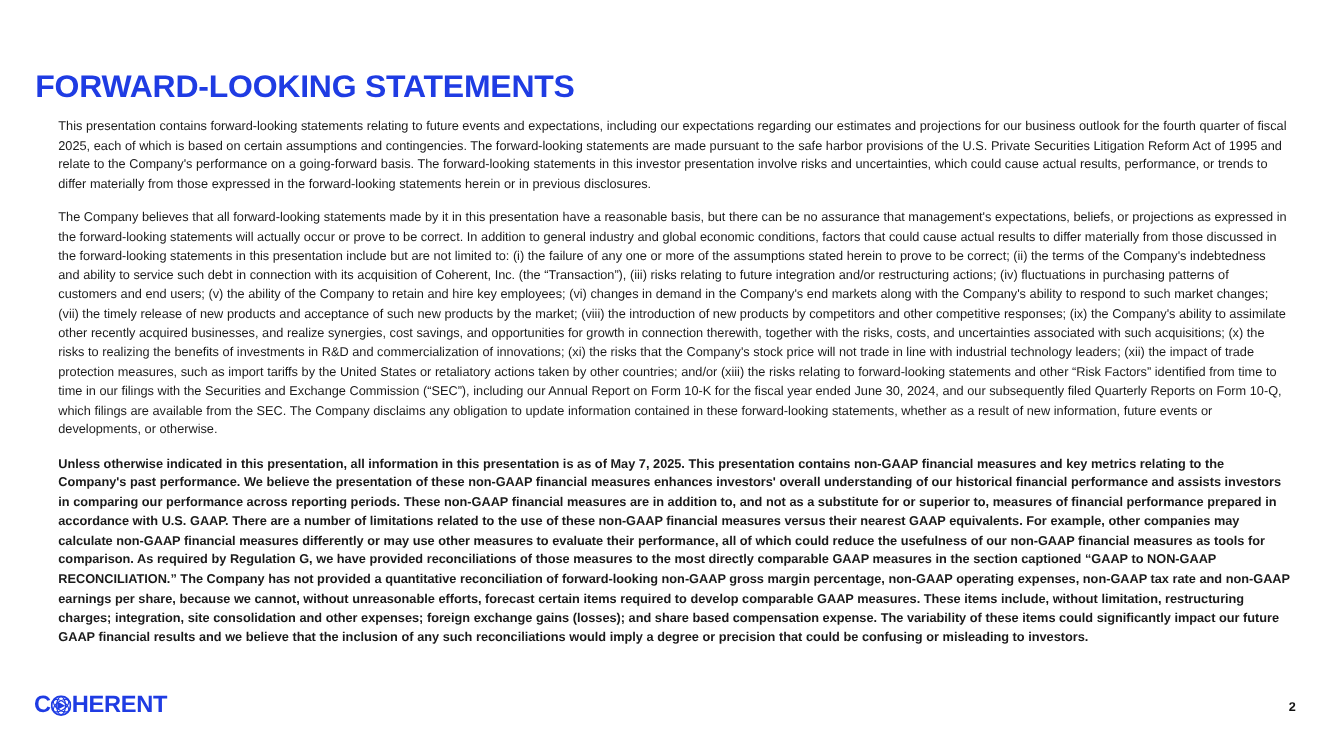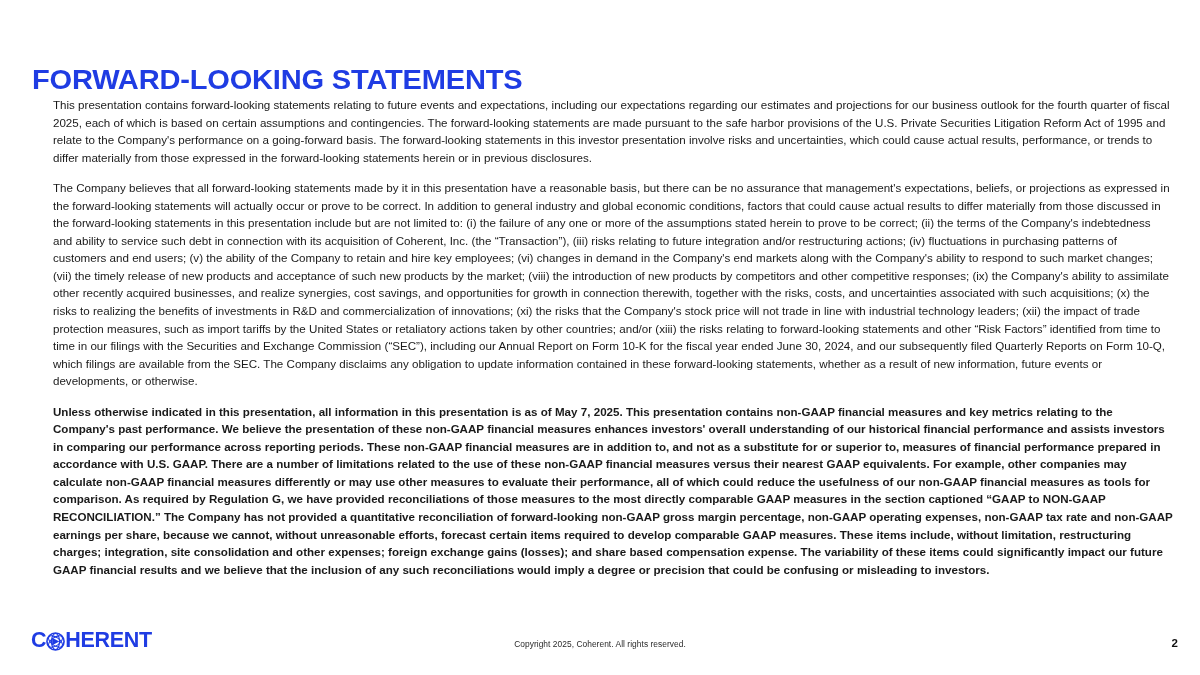--- a/index.html
+++ b/index.html
@@ -39,21 +39,21 @@
     position: absolute;
     left: 53px;
     top: 96px;
     width: 1120px;
   }
   .para {
     font-size: 11.6px;
     line-height: 17.55px;
     color: #1a1a1a;
     text-align: left;
-    margin: 0 0 13px 0;
+    margin: 10px 0 13px 0;
     letter-spacing: -0.02px;
     word-spacing: 0.1px;
   }
   .para:last-child {
     margin-bottom: 0;
     font-weight: bold;
   }
   .footer {
     position: absolute;
     left: 0;
@@ -133,18 +133,17 @@
             <ellipse cx="20" cy="20" rx="17" ry="8.5" fill="none" stroke="#1F3CE3" stroke-width="2.2" transform="rotate(35 20 20)"></ellipse>
             <ellipse cx="20" cy="20" rx="17" ry="8.5" fill="none" stroke="#1F3CE3" stroke-width="2.2" transform="rotate(-35 20 20)"></ellipse>
             <ellipse cx="20" cy="20" rx="17" ry="8.5" fill="none" stroke="#1F3CE3" stroke-width="2.2" transform="rotate(90 20 20)"></ellipse>
             <path d="M13 12 L28 20 L13 28 Z" fill="#1F3CE3"></path>
           </svg>
         </span>
         <span>HERENT</span>
       </span>
     </div>
 
-    <div class="copyright">Copyright 2025, Coherent. All rights reserved.</div>
 
     <div class="page-number">2</div>
   </div>
 
 </div>
 
 </body></html>

